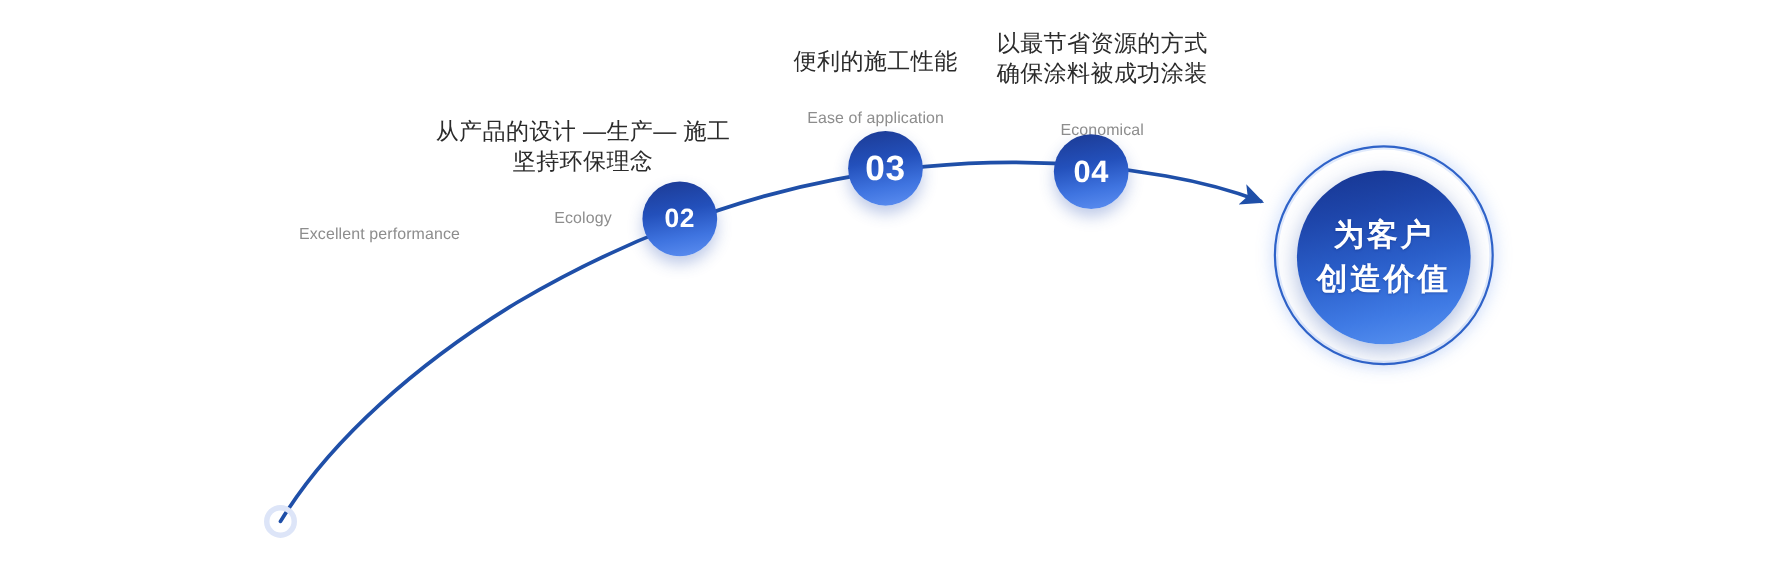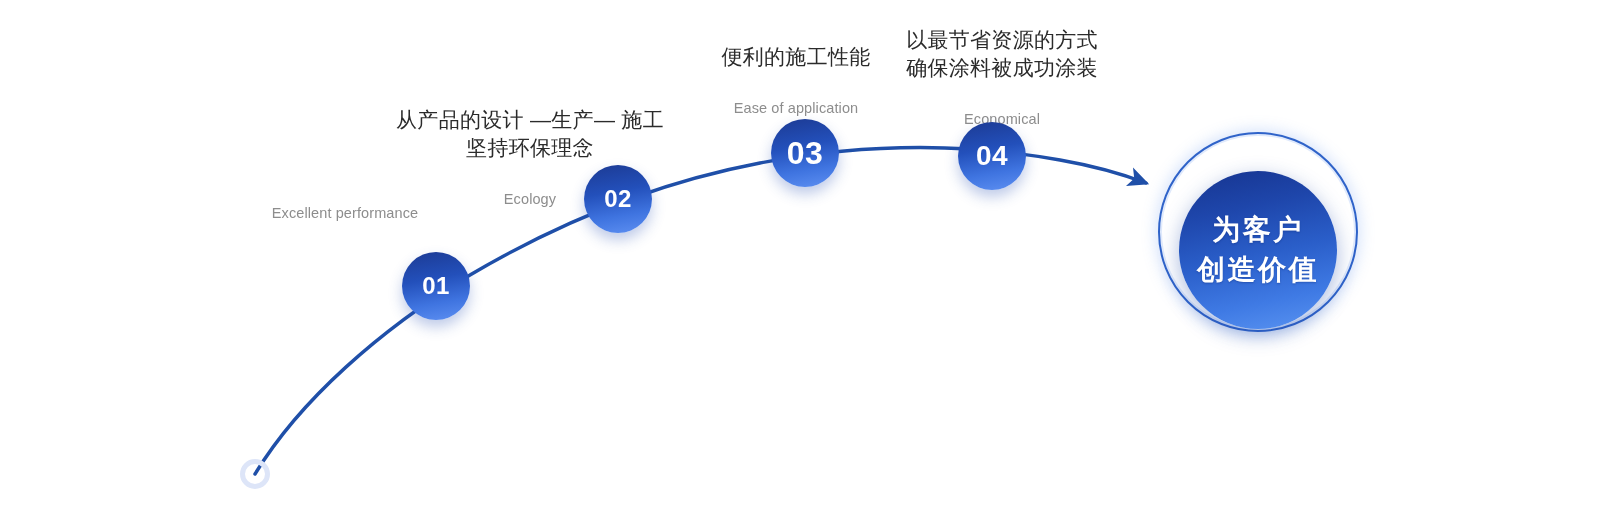--- a/index.html
+++ b/index.html
@@ -127,23 +127,20 @@
       </marker>
     </defs>
     <path id="flow-path" fill="none" stroke="#1f4fa8" stroke-width="3.4" stroke-linecap="round" marker-end="url(#arrowhead)" d="M 255 474 C 300 400, 380 330, 470 275 C 560 222, 660 182, 760 163 C 860 144, 960 142, 1060 160 C 1100 167, 1125 175, 1146 183"></path>
   </svg>
 
   <div class="origin-ring" style="left:240px; top:459px; width:30px; height:30px;"></div>
 
   <div class="step-label" style="left:345px; top:176px; transform:translateX(-50%); width:420px;">
     <div class="label-en">Excellent performance</div>
   </div>
-  <div class="node" style="left:402px; top:252px; width:68px; height:68px; font-size:24px;">
-    <span>01</span>
-  </div>
 
   <div class="step-label" style="left:530px; top:85px; transform:translateX(-50%); width:440px;">
     <div class="label-cn">从产品的设计 —生产— 施工
 坚持环保理念</div>
     <div class="label-en">Ecology</div>
   </div>
   <div class="node" style="left:584px; top:165px; width:68px; height:68px; font-size:24px;">
     <span>02</span>
   </div>
 
@@ -160,19 +157,19 @@
 确保涂料被成功涂装</div>
     <div class="label-en">Economical</div>
   </div>
   <div class="node" style="left:958px; top:122px; width:68px; height:68px; font-size:28px;">
     <span>04</span>
   </div>
 
   <div class="goal-wrap" style="left:1158px; top:132px; width:200px; height:200px;">
     <div class="goal-halo" style="left:4px; top:4px; width:192px; height:192px;"></div>
     <div class="goal-outer-ring" style="left:0px; top:0px; width:200px; height:200px;"></div>
-    <div class="goal-disc" style="left:21px; top:39px; width:158px; height:158px;">
+    <div class="goal-disc" style="left:21px; top:23px; width:158px; height:158px;">
       <div class="goal-text">为客户
 创造价值</div>
     </div>
   </div>
 
 </div>
 
 </body></html>

